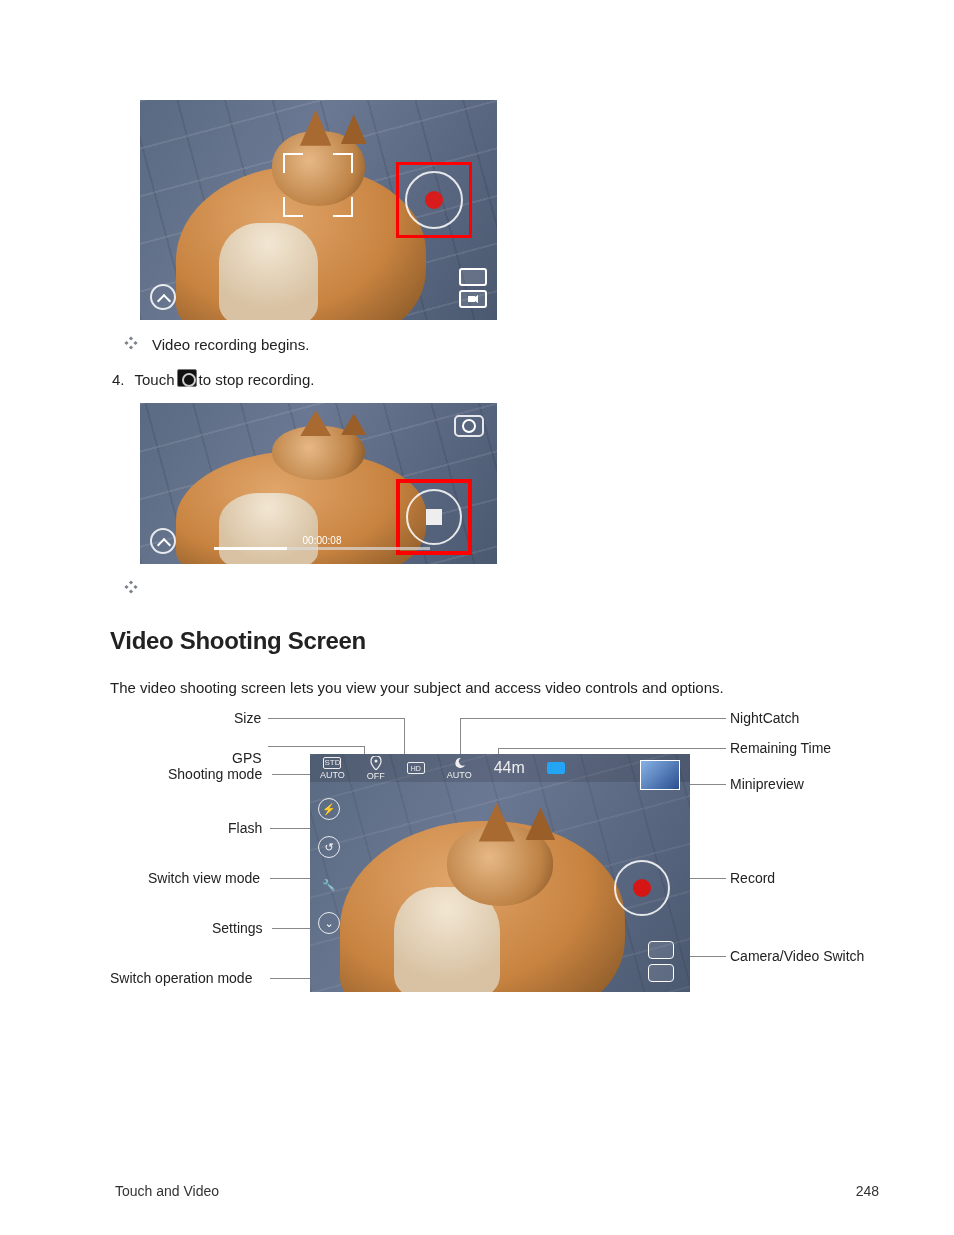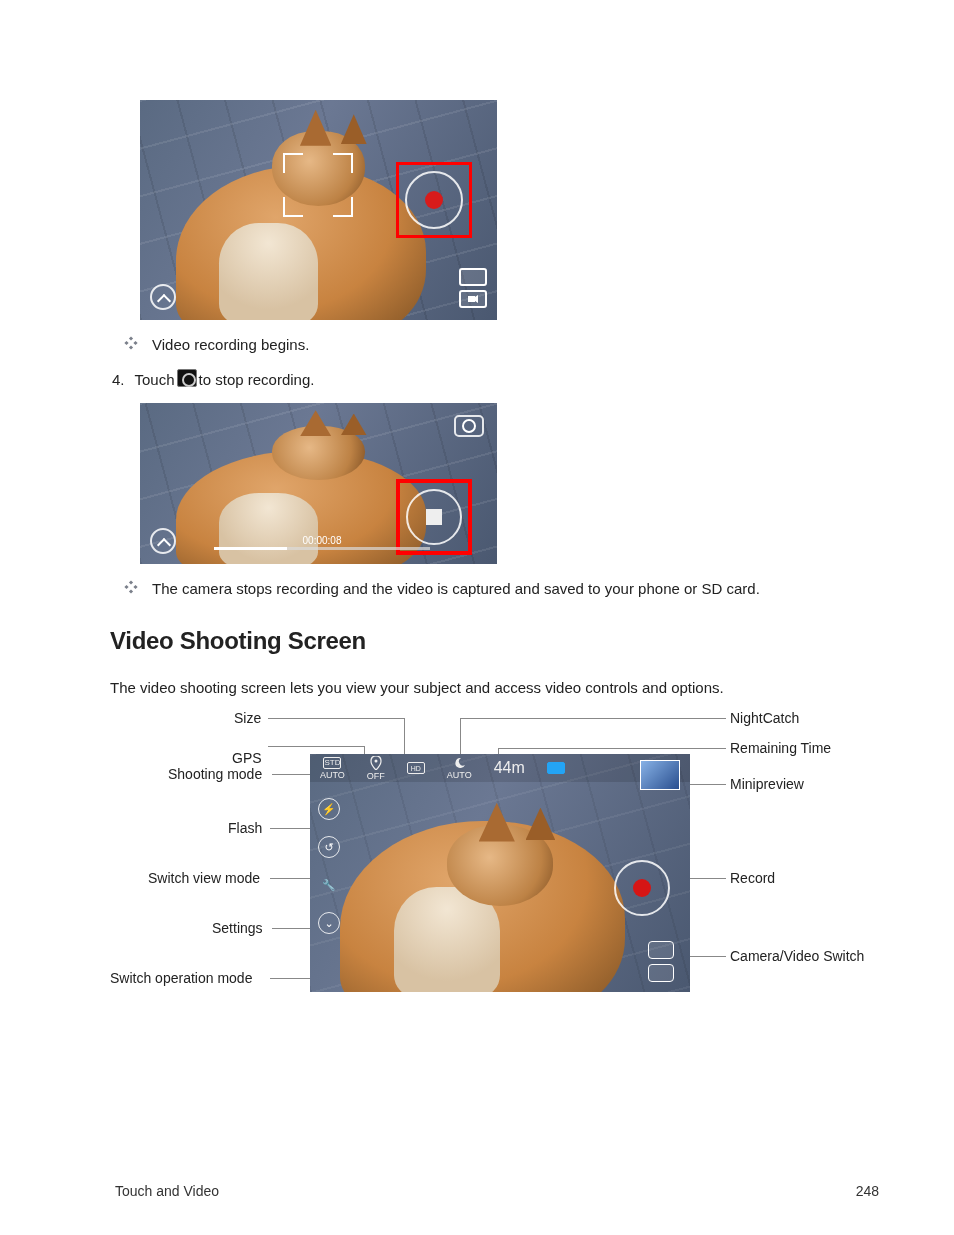--- a/index.html
+++ b/index.html
@@ -175,21 +175,20 @@
   <span class="diamond-bullet">
     <svg width="18" height="18" viewBox="0 0 18 18">
         <g fill="#7a7f8a">
           <rect x="7.5" y="3" width="3" height="3" transform="rotate(45 9 4.5)"></rect>
           <rect x="3" y="7.5" width="3" height="3" transform="rotate(45 4.5 9)"></rect>
           <rect x="12" y="7.5" width="3" height="3" transform="rotate(45 13.5 9)"></rect>
           <rect x="7.5" y="12" width="3" height="3" transform="rotate(45 9 13.5)"></rect>
         </g>
       </svg>
   </span>
-  <span>The camera stops recording and the video is captured and saved to your phone or SD card.</span>
 </div>
 
 <h2 class="section-heading">Video Shooting Screen</h2>
 <p class="intro-line">The video shooting screen lets you view your subject and access video controls and options.</p>
 
 <div class="diagram">
 
   <div class="lbl" style="left:124px; top:0;">Size</div>
   <div class="lbl" style="left:122px; top:28;margin-top:40px;">GPS</div>
   <div class="lbl" style="left:58px; top:56px;">Shooting mode</div>

